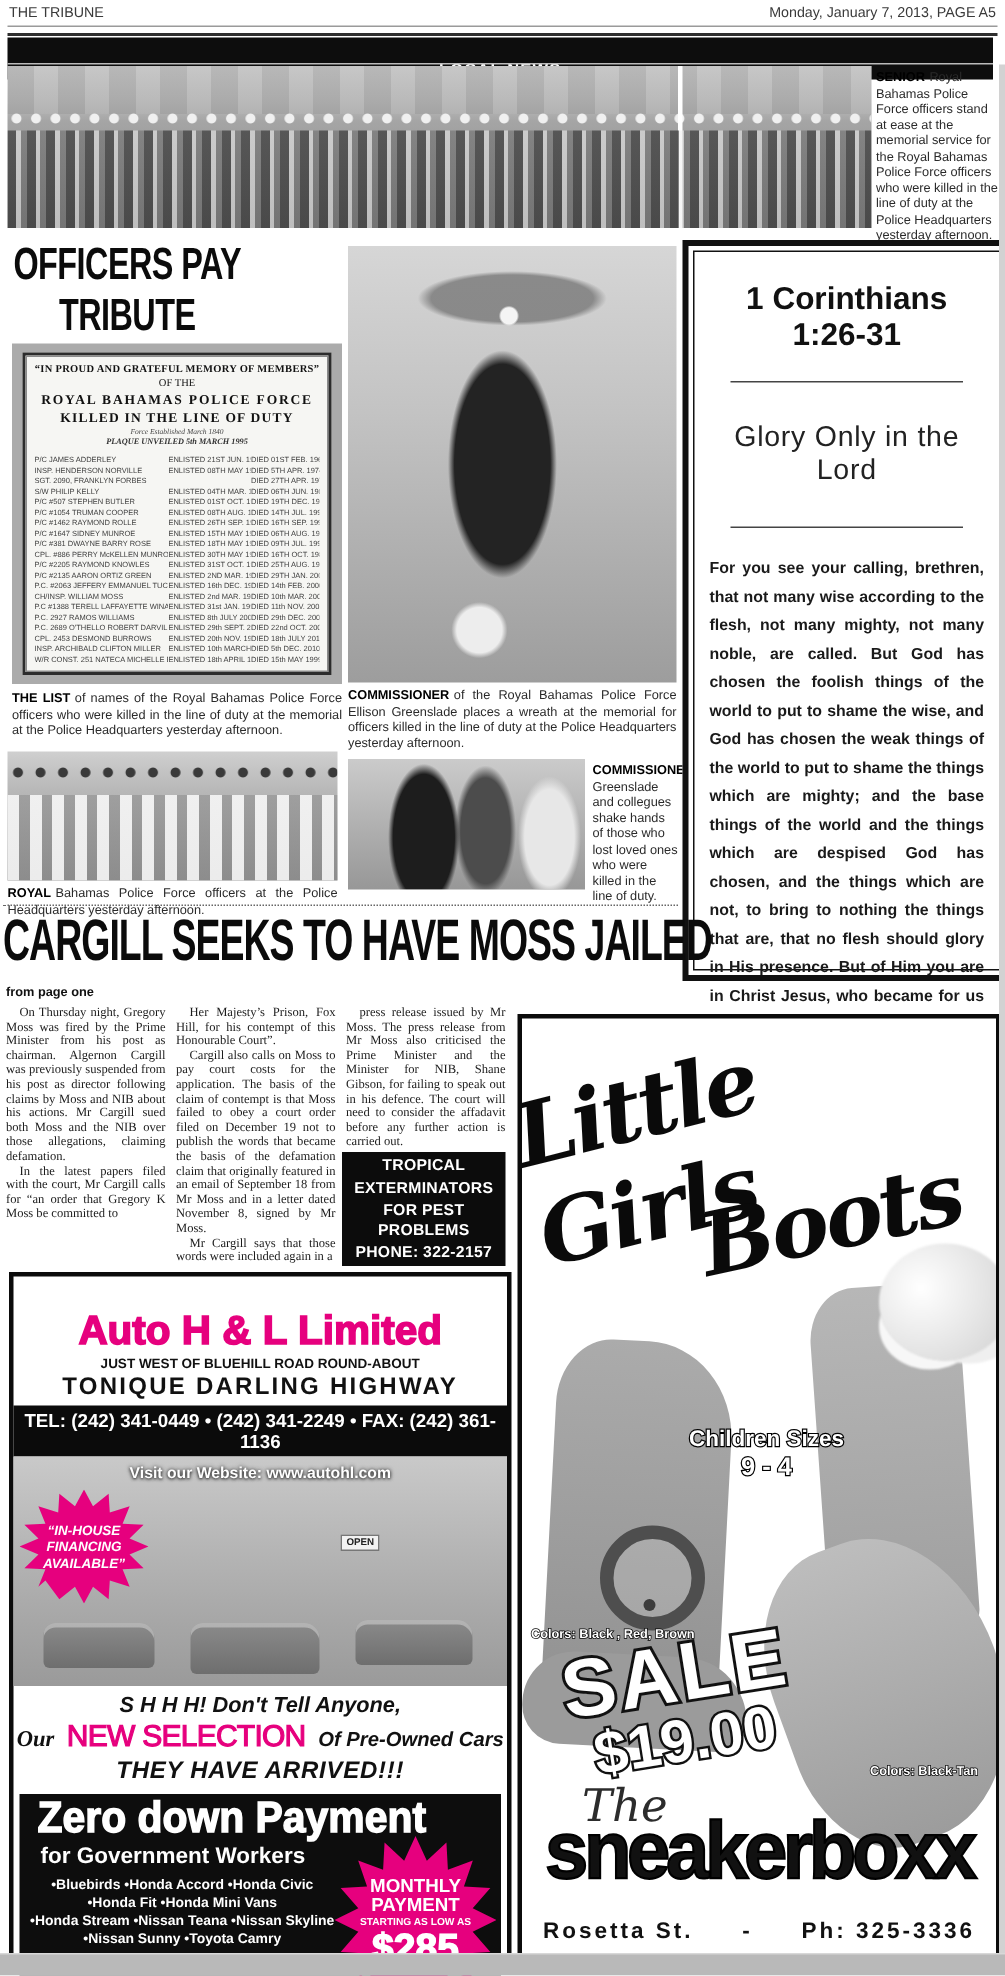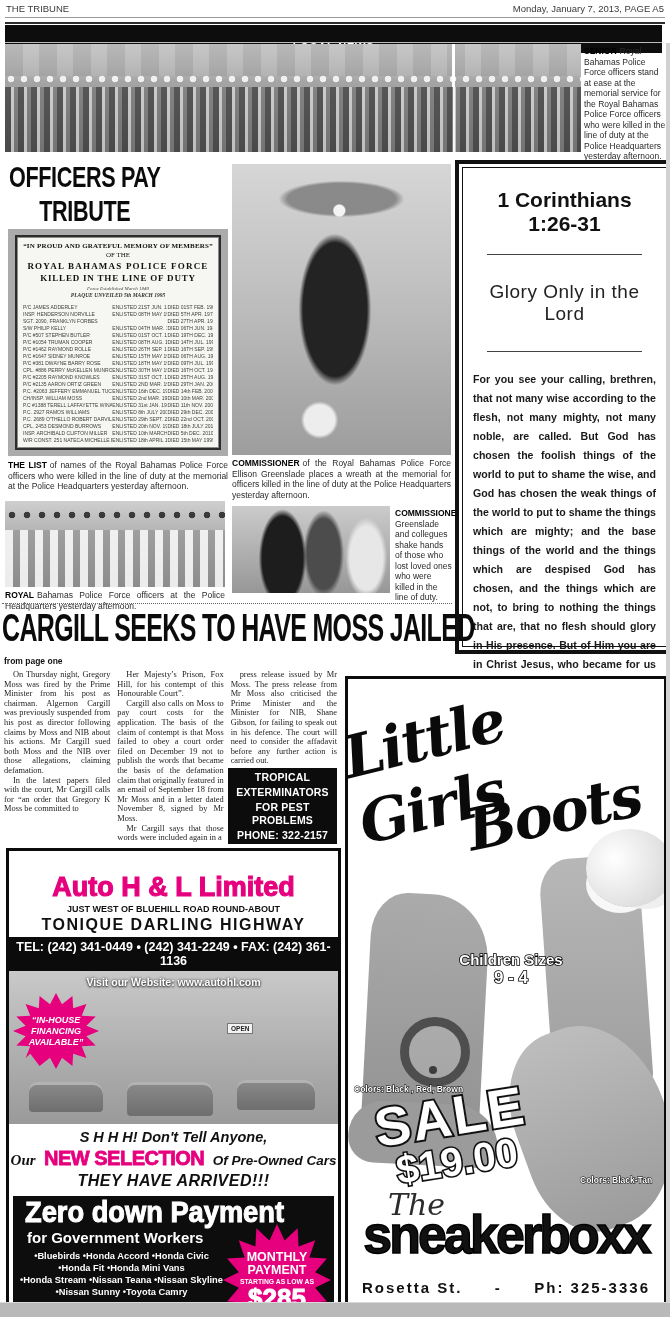--- a/index.html
+++ b/index.html
@@ -114,21 +114,21 @@
   .star.inhouse{left:4px;top:22px;width:86px;height:76px;}
   .star.inhouse div{font-size:9px;font-weight:bold;font-style:italic;line-height:11px;}
   .car{position:absolute;background:linear-gradient(#8b8b8b,#6e6e6e);border-radius:8px 10px 4px 4px;
        box-shadow:inset 0 3px 0 rgba(255,255,255,.35);}
   .open-sign{position:absolute;background:#f2f2f2;color:#222;font-size:6.5px;font-weight:bold;
              padding:1px 3px;border:1px solid #777;}
   .shhh-band{text-align:center;padding-top:5px;}
   .shhh{font-size:14.5px;font-weight:bold;font-style:italic;}
   .sel-line{margin-top:2px;}
   .sel-our{font-size:15px;font-weight:bold;font-style:italic;font-family:"Liberation Serif",serif;}
-  .sel-new{font-size:20px;font-weight:bold;color:var(--magenta);-webkit-text-stroke:.8px var(--magenta);
+  .sel-new{font-size:20px;font-weight:normal;color:var(--magenta);-webkit-text-stroke:.8px var(--magenta);
            letter-spacing:-.5px;margin:0 4px;}
   .sel-cars{font-size:13.5px;font-weight:bold;font-style:italic;}
   .arrived{font-size:16px;font-weight:bold;font-style:italic;margin-top:2px;letter-spacing:.5px;}
   .zero-box{position:relative;margin:6px 4px 0;background:#0d0d0d;height:148px;color:#fff;}
   .zero-title{font-size:29px;font-weight:bold;-webkit-text-stroke:1px #fff;margin:4px 0 0 12px;
               transform:scaleX(.94);transform-origin:left;}
   .zero-sub{font-size:15px;font-weight:bold;margin:0 0 0 14px;}
   .cars-list{margin:4px 0 0 6px;width:205px;text-align:center;}
   .cars-list div{font-size:9.3px;font-weight:bold;line-height:12px;}
   .insurance{position:absolute;left:12px;bottom:6px;font-size:11.5px;font-weight:bold;

